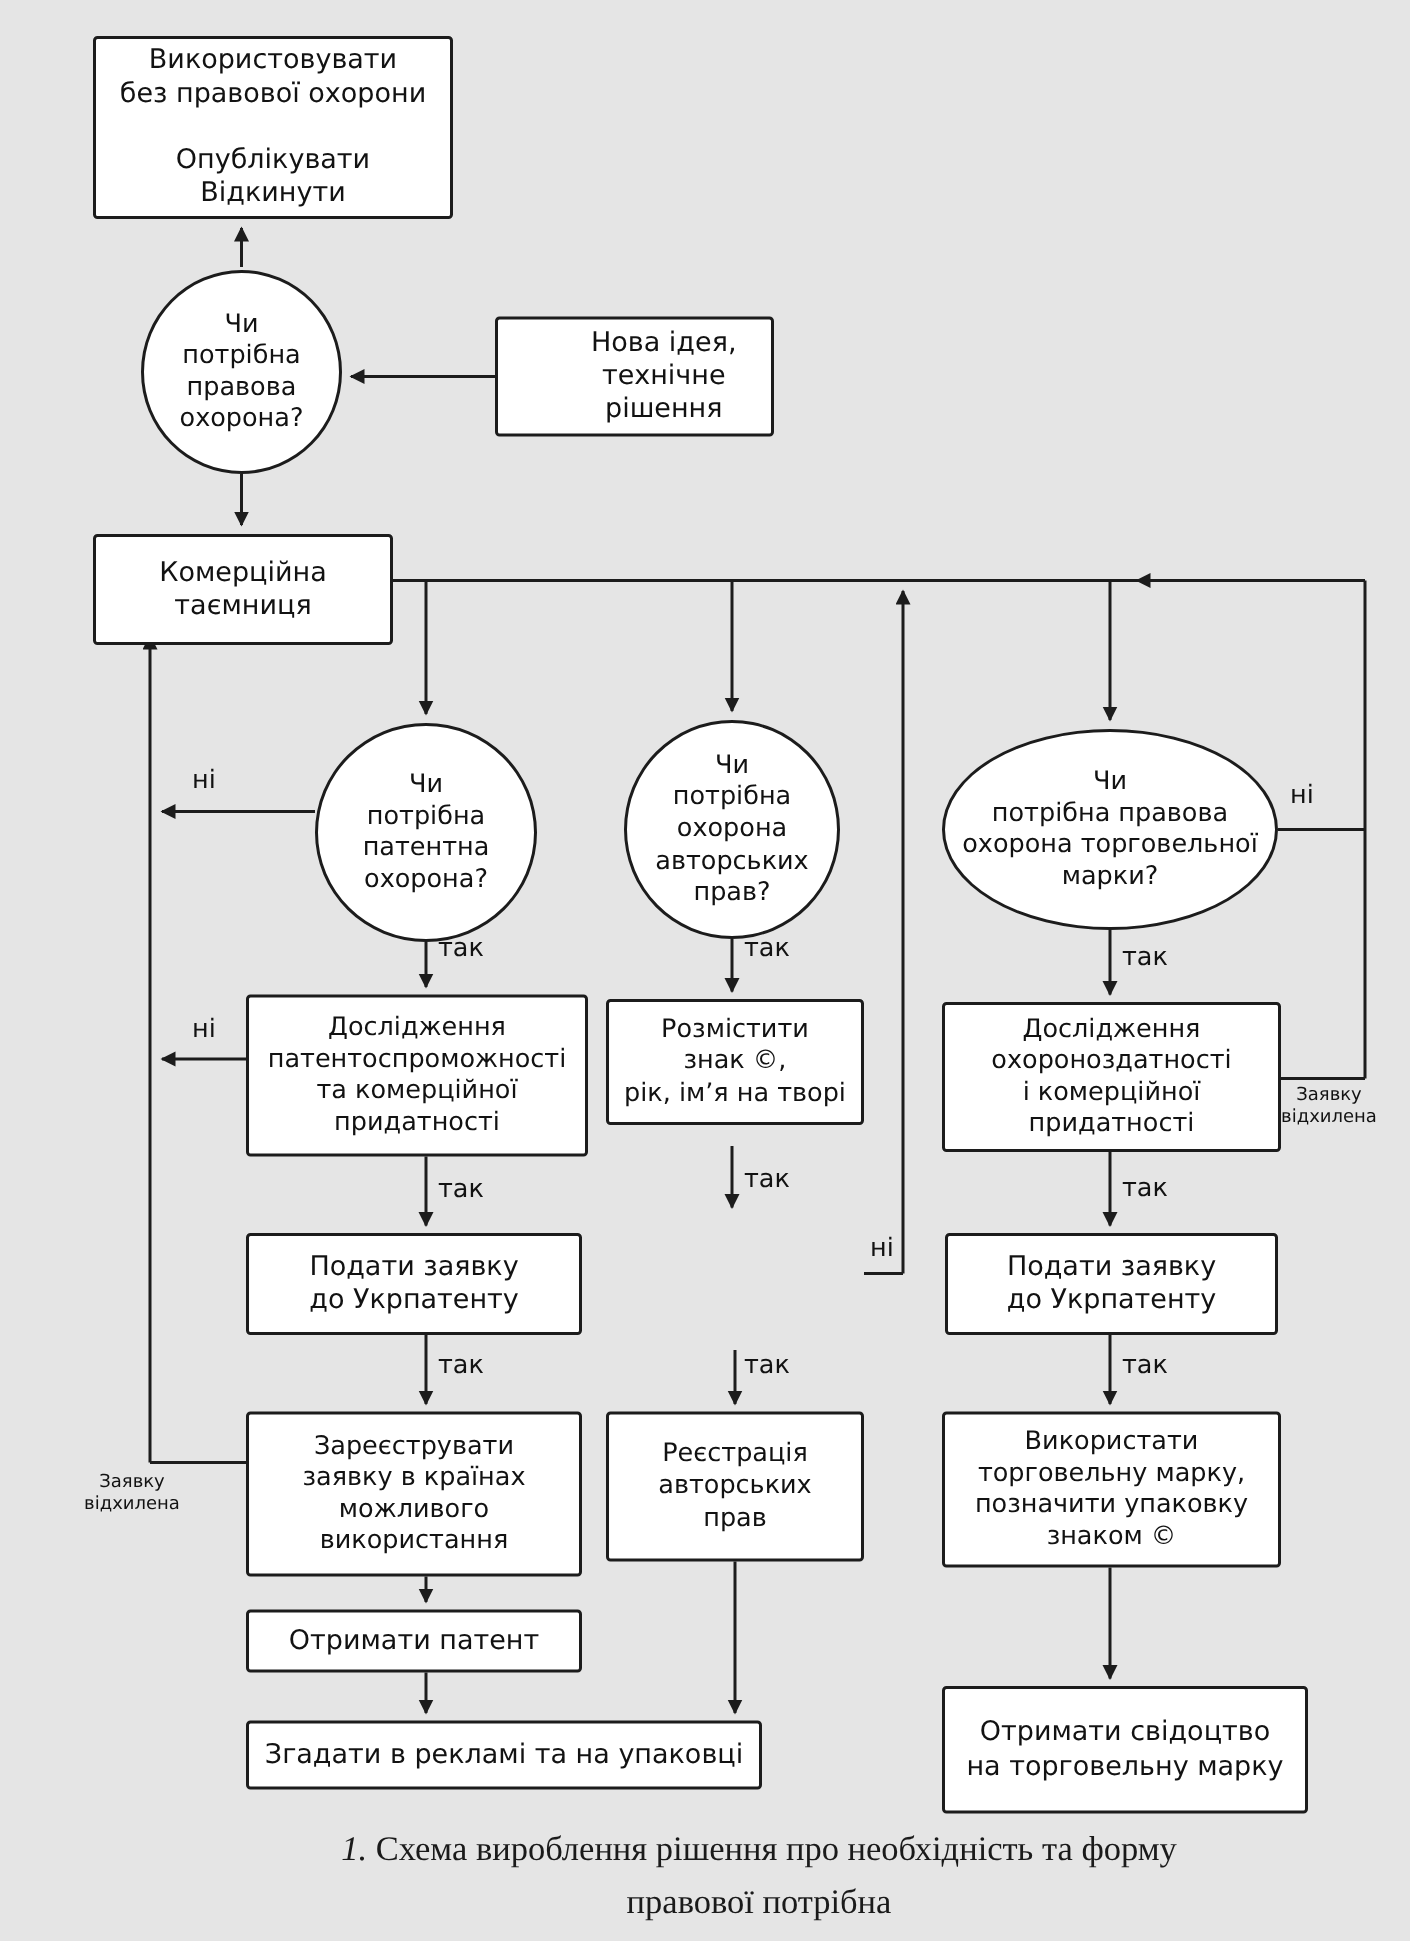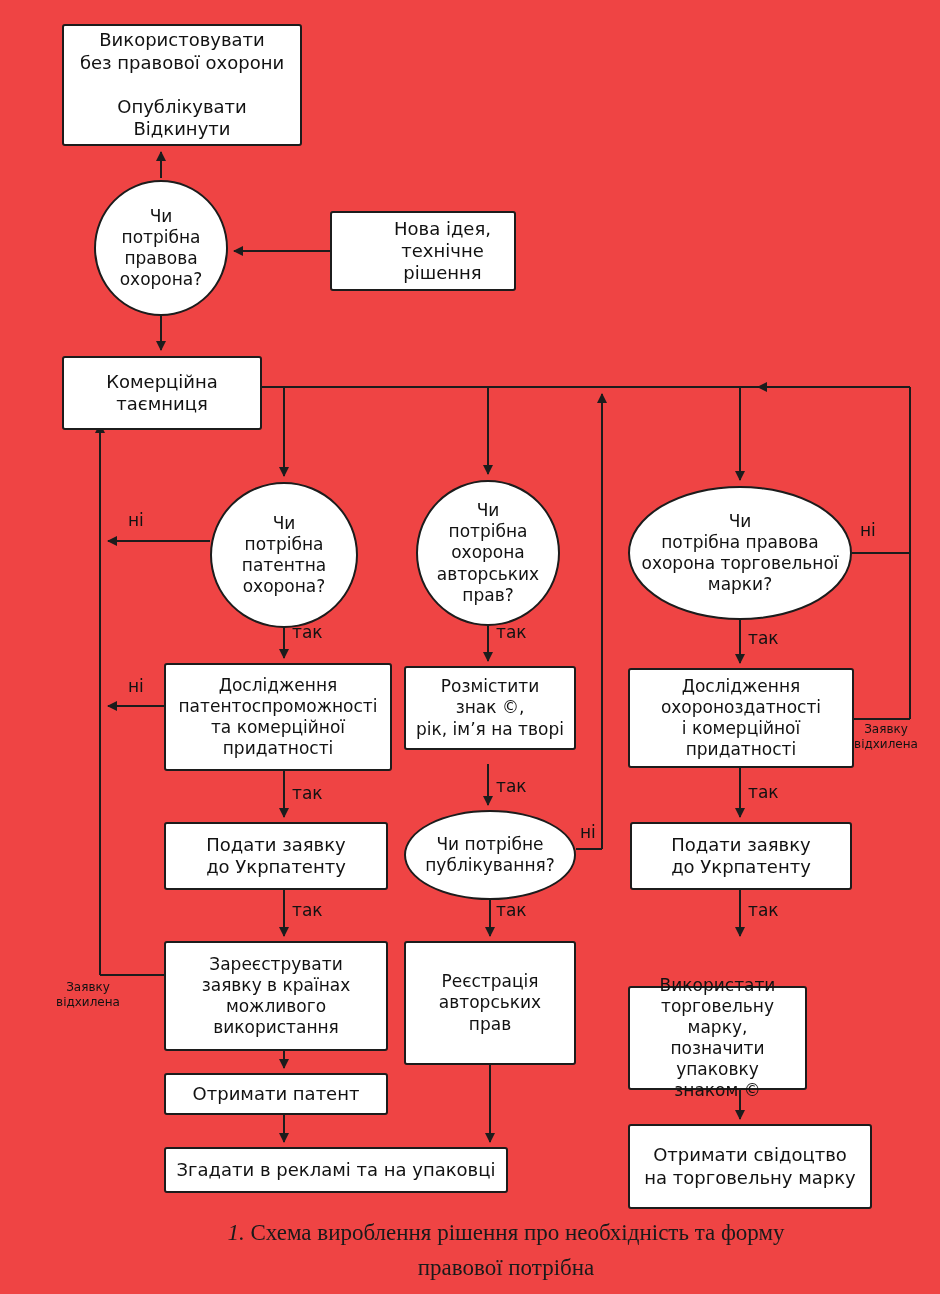--- a/index.html
+++ b/index.html
@@ -1,17 +1,17 @@
 <!DOCTYPE html>
 <html><head>
 <meta charset="utf-8">
 <style>
   html,body { margin:0; padding:0; background:#ffffff; }
   .canvas {
-    position:relative; width:940px; height:1294px; background:#ef4444;
+    position:relative; width:940px; height:1294px; background:#e5e5e5;
     font-family:"DejaVu Sans", sans-serif; color:#121212; overflow:hidden;
   }
   svg.wires { position:absolute; left:0; top:0; width:940px; height:1294px; }
   .node {
     position:absolute; display:flex; align-items:center; justify-content:center;
     text-align:center; background:#ffffff; border:2px solid #1c1c1c; box-sizing:border-box;
   }
   .rect { border-radius:3px; }
   .ellipse { border-radius:50%; }
   .txt { white-space:pre-line; font-size:17px; line-height:1.24; padding:2px 6px; }
@@ -145,44 +145,40 @@
 охороноздатності
 і комерційної
 придатності</span>
   </div>
 
   <div class="node rect" style="left:164px; top:822px; width:224px; height:68px;">
     <span class="txt big">Подати заявку
 до Укрпатенту</span>
   </div>
 
-  <div class="node ellipse" style="left:404px; top:810px; width:172px; height:90px;">
-    <span class="txt">Чи потрібне
-публікування?</span>
-  </div>
 
   <div class="node rect" style="left:630px; top:822px; width:222px; height:68px;">
     <span class="txt big">Подати заявку
 до Укрпатенту</span>
   </div>
 
   <div class="node rect" style="left:164px; top:941px; width:224px; height:110px;">
     <span class="txt">Зареєструвати
 заявку в країнах
 можливого
 використання</span>
   </div>
 
-  <div class="node rect" style="left:404px; top:941px; width:172px; height:124px;">
+  <div class="node rect" style="left:404px; top:941px; width:172px; height:100px;">
     <span class="txt">Реєстрація
 авторських
 прав</span>
   </div>
 
-  <div class="node rect" style="left:628px; top:986px; width:179px; height:104px;">
+  <div class="node rect" style="left:628px; top:941px; width:226px; height:104px;">
     <span class="txt">Використати
 торговельну марку,
 позначити упаковку
 знаком ©</span>
   </div>
 
   <div class="node rect" style="left:164px; top:1073px; width:224px; height:42px;align-items:center;">
     <span class="txt big">Отримати патент</span>
   </div>
 

